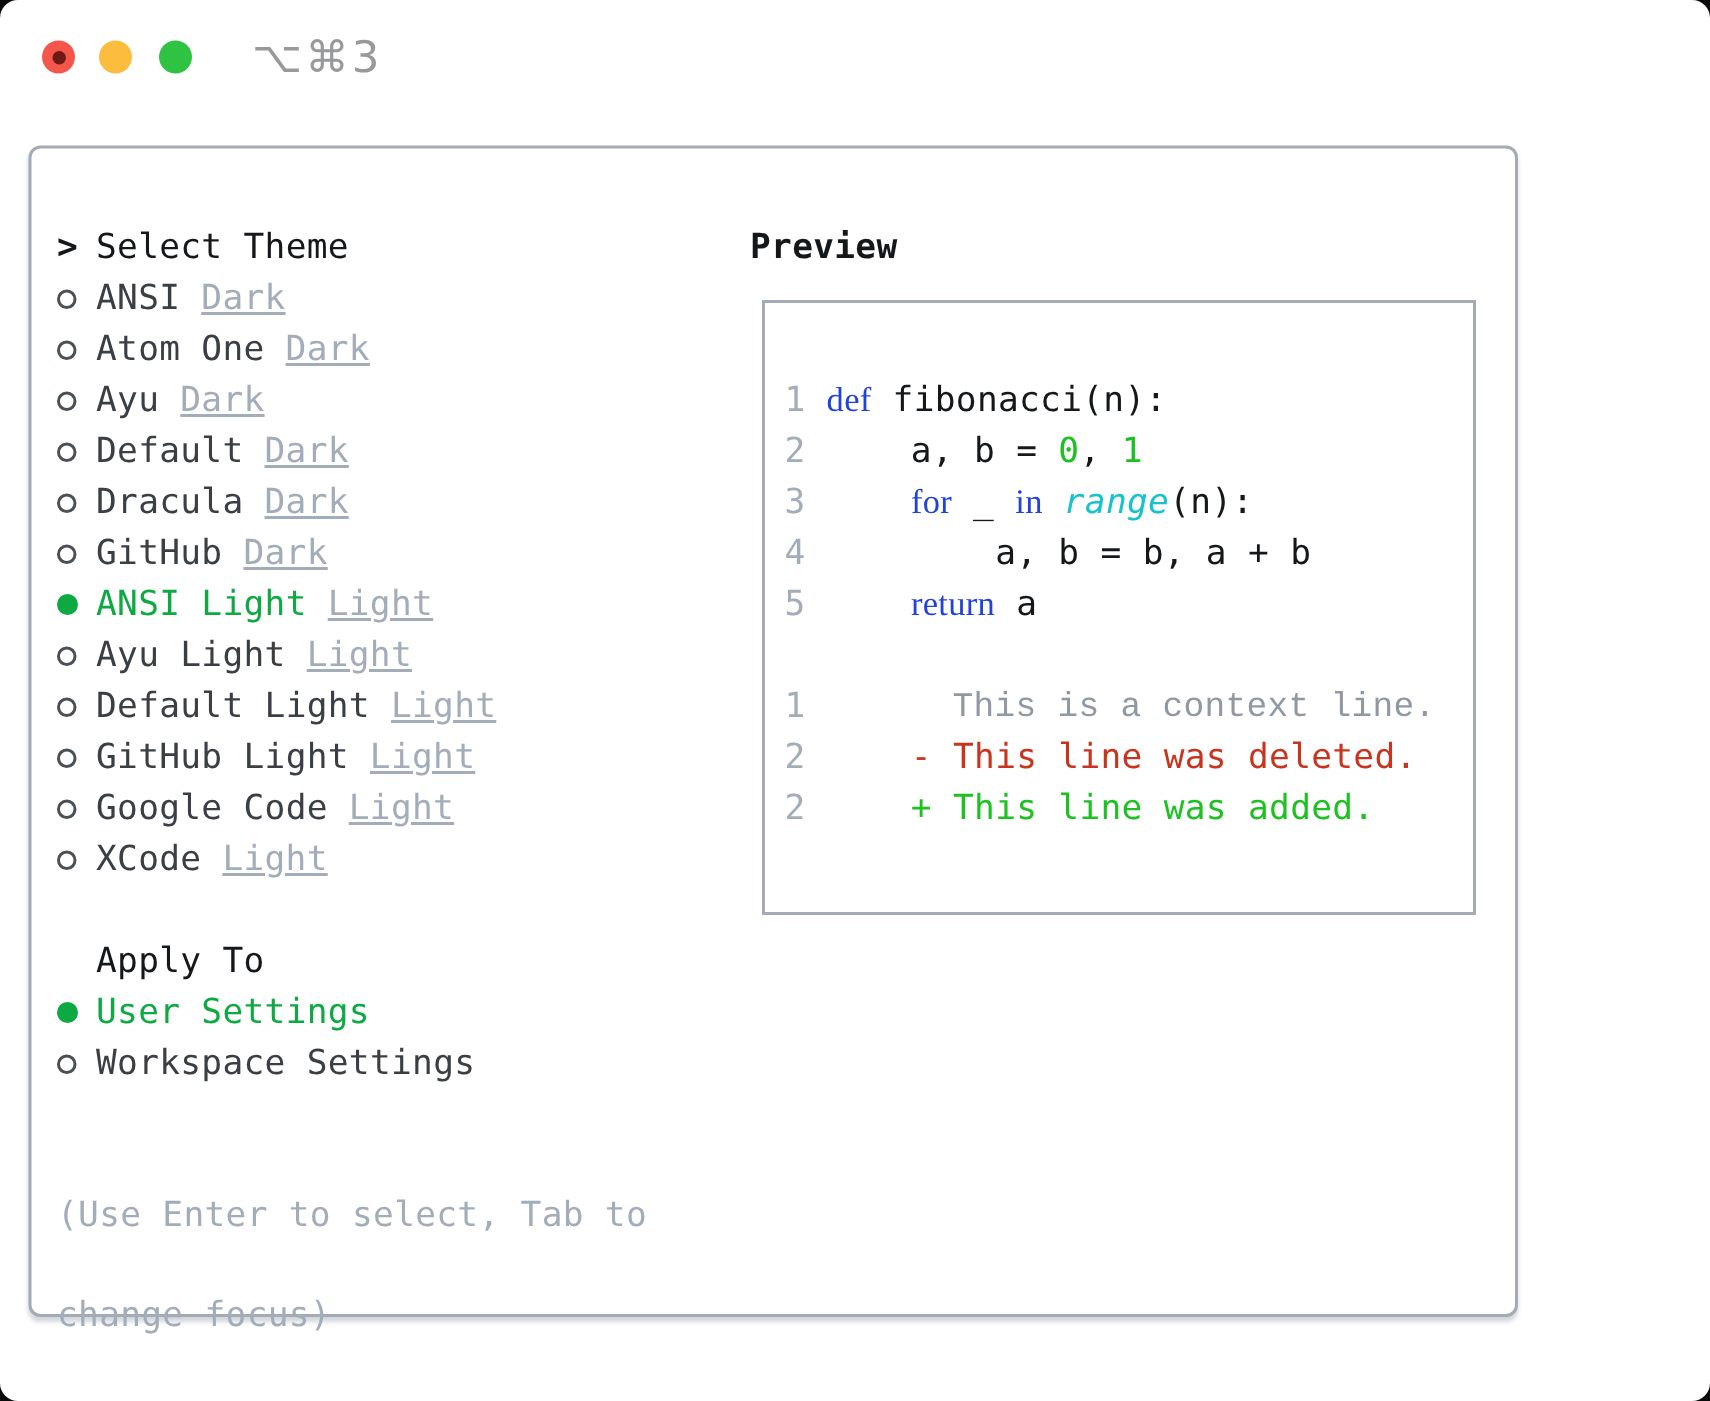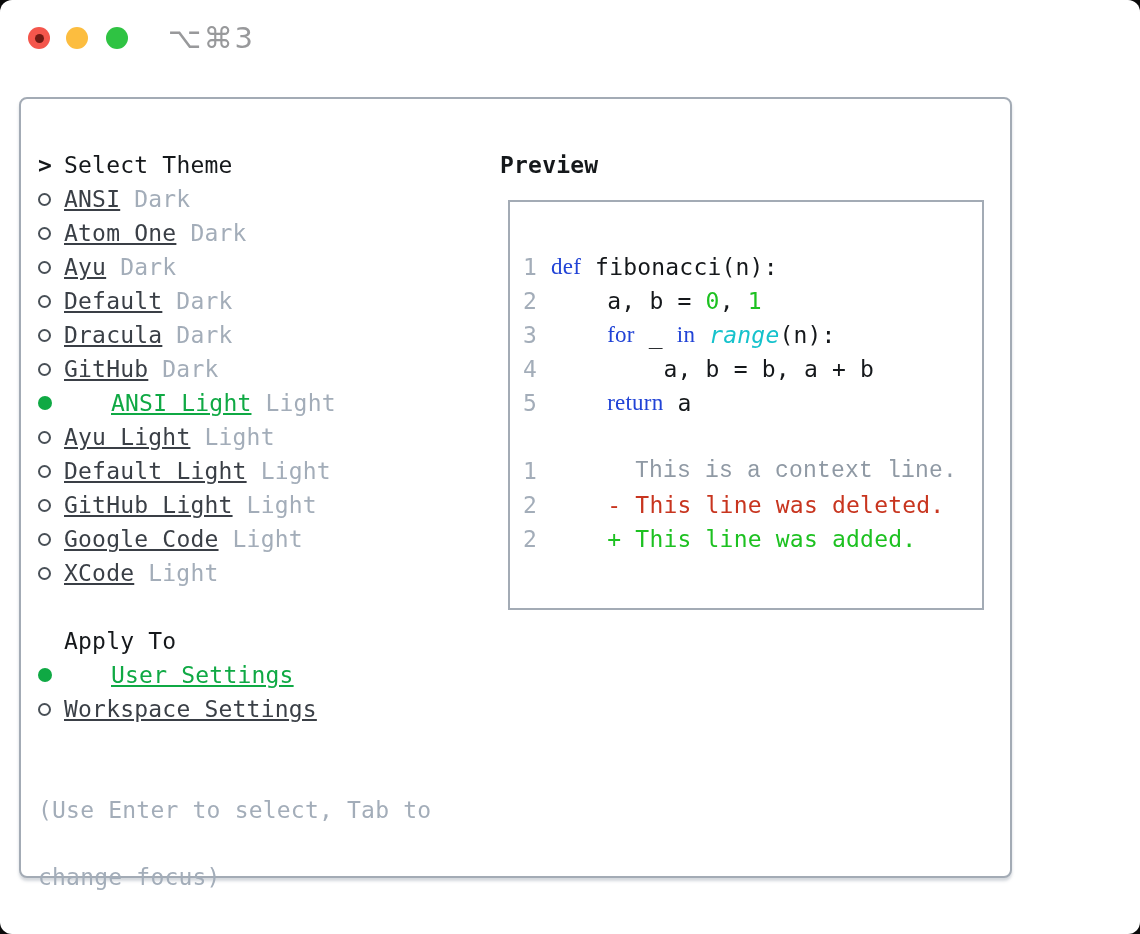--- a/index.html
+++ b/index.html
@@ -28,23 +28,23 @@
   }
   .mono{font-size:23px;line-height:34px;letter-spacing:.2px;white-space:pre;}
   
   .left-col{position:absolute;left:0;top:49px;width:470px;}
   .row{height:34px;display:flex;align-items:center;padding-left:17px;}
   .marker{width:26px;height:34px;display:flex;align-items:center;flex:none;}
   .radio{width:13px;height:13px;border-radius:50%;border:2px solid #495057;box-sizing:border-box;}
   .radio.on{width:14px;height:14px;border:none;background:var(--green-sel);}
   .cursor{font-weight:bold;color:var(--text-black);}
   .hdr{font-weight:normal;color:var(--text-black);}
-  .lbl{color:var(--text-dark);text-decoration:underline;}
-  .lbl.sel{color:var(--green-sel);margin-left:47px;}
-  .tag{color:var(--gray-dim);margin-left:14px;}
+  .lbl{color:var(--text-dark);}
+  .lbl.sel{color:var(--green-sel);}
+  .tag{color:var(--gray-dim);margin-left:14px;text-decoration:underline;}
   .subhdr{color:var(--text-black);}
   .hint{color:var(--gray-dim);margin-top:33px;}
   
   .preview-title{position:absolute;left:479px;top:37px;height:34px;font-weight:bold;color:var(--text-black);margin-top:12px;}
   .preview-box{
     position:absolute;left:487px;top:101px;width:476px;height:410px;
     border:2px solid var(--border-gray);background:#fff;box-sizing:border-box;
     overflow:hidden;
   }
   .plines{padding:48px 0 0 13px;}

